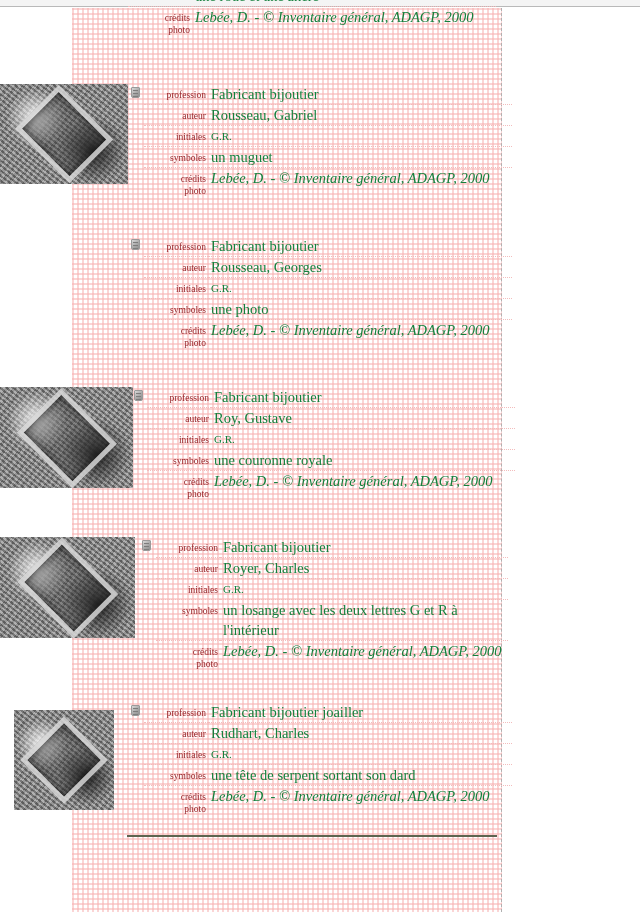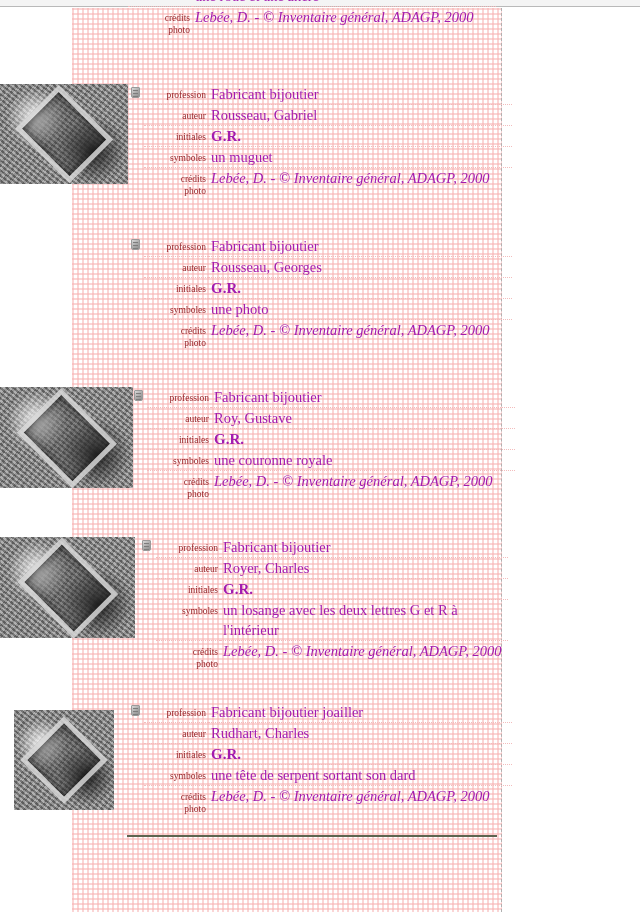--- a/index.html
+++ b/index.html
@@ -108,25 +108,25 @@
     font-family: "Liberation Serif", "DejaVu Serif", serif;
     font-size: 9.5px;
     line-height: 12px;
     padding-top: 5px;
     padding-right: 2px;
     white-space: normal;
   }
   td.value {
     font-size: 14.5px;
     line-height: 20px;
-    color: #a21caf;
+    color: #15803d;
     padding-left: 3px;
     padding-bottom: 0px;
   }
-  td.value.bold { font-weight: bold; font-size: 15px; }
+  td.value.bold { font-weight: normal; font-size: 11px; }
   td.value.italic { font-style: italic; }
 
   
   .doc-icon {
     position: absolute;
     width: 9px;
     height: 11px;
     background: linear-gradient(135deg, #d9d9d9 0%, #a8a8a8 55%, #8f8f8f 100%);
     border: 1px solid #9a9a9a;
     border-radius: 1px 1px 2px 2px;

